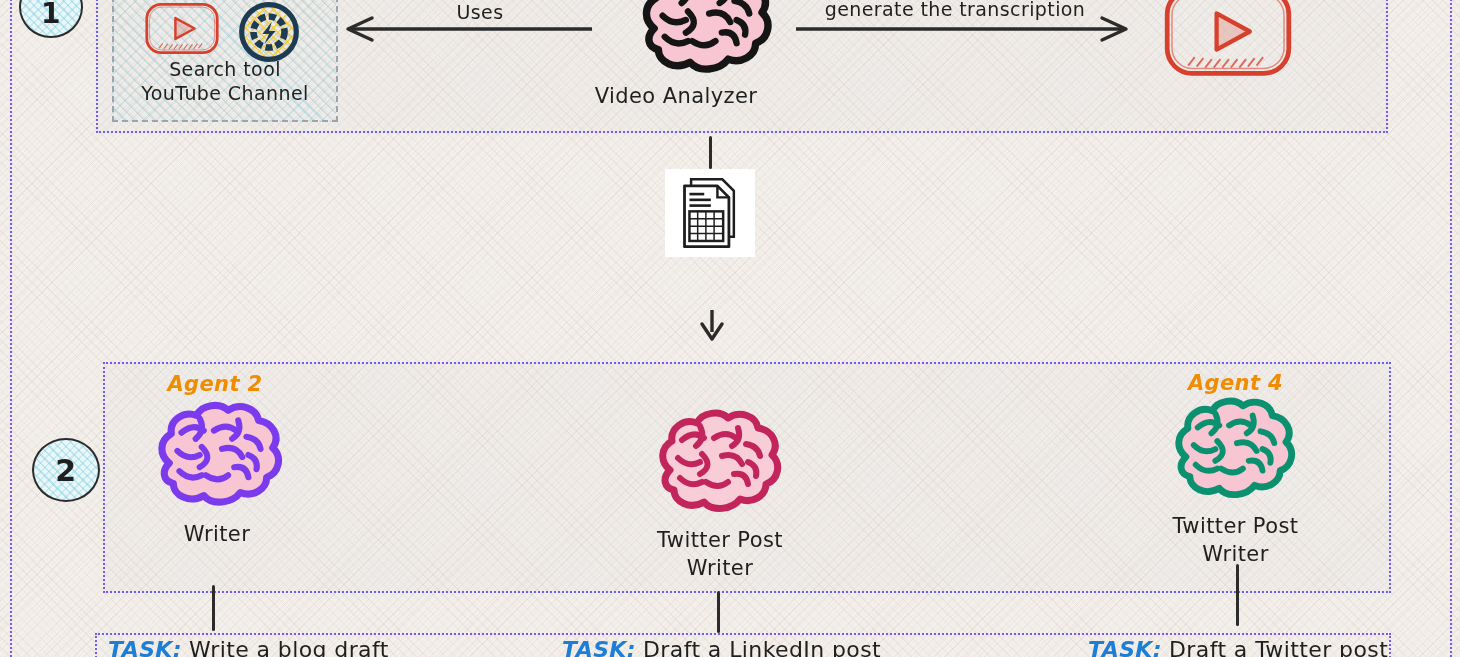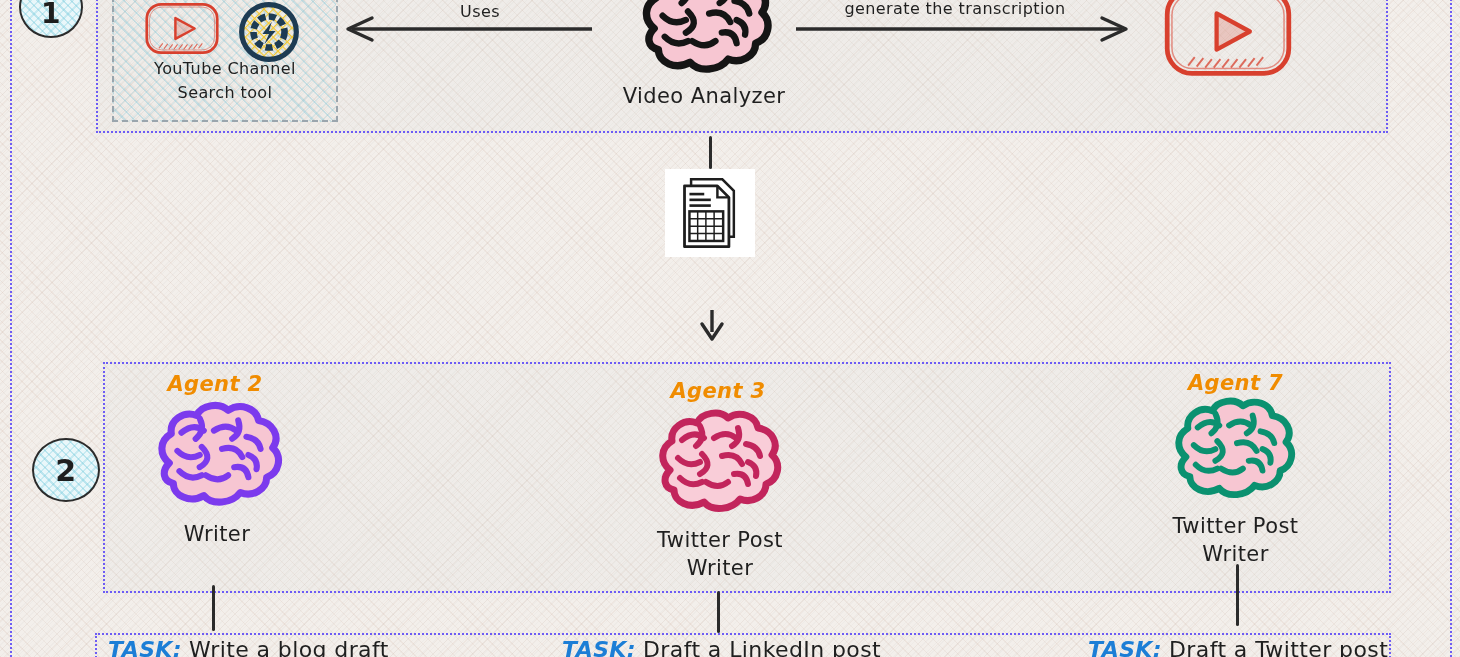--- a/index.html
+++ b/index.html
@@ -29,21 +29,21 @@
     position:absolute; border:2.5px solid #2b2b2b; border-radius:50%;
     display:flex; align-items:center; justify-content:center;
     font-size:28px; font-weight:bold; color:#1f1f1f;
     background-color:#e9f7fa;
     background-image:
       repeating-linear-gradient(45deg,  rgba(100,195,215,0.35) 0 1.5px, transparent 1.5px 6px),
       repeating-linear-gradient(-45deg, rgba(100,195,215,0.25) 0 1.5px, transparent 1.5px 6px);
   }
   .hand { letter-spacing:0.4px; }
   .label-center { text-align:center; }
-  .small-label { font-size:16px; line-height:24px; }
+  .small-label { font-size:19px; line-height:24px; }
   .mid-label { font-size:21px; line-height:28px; }
   .agent-name { font-size:21px; font-weight:bold; font-style:italic; color:#f08c00; text-align:center; }
   .vline { position:absolute; width:3px; background:#2b2b2b; border-radius:2px; }
   .task-row { position:absolute; font-size:22px; white-space:nowrap; }
   .task-prefix { color:#1c7ed6; font-weight:bold; font-style:italic; margin-right:7px; }
   .doc-plate { position:absolute; background:#ffffff; display:flex; align-items:center; justify-content:center; }
   svg { display:block; overflow:visible; }
   .brain { color:#151515; }
 </style>
 </head>
@@ -127,34 +127,34 @@
       <pattern id="yhatch" width="7" height="7" patternUnits="userSpaceOnUse" patternTransform="rotate(45)">
         <path d="M0 0 V7 M0 0 H7" stroke="#f2c832" stroke-width="2.4" fill="none"></path>
       </pattern>
     </defs>
     <circle cx="35" cy="35" r="29" fill="url(#yhatch)" stroke="#1d3b53" stroke-width="5.5"></circle>
     <circle cx="35" cy="35" r="16.5" fill="none" stroke="#1d3b53" stroke-width="7" stroke-dasharray="7.5 3.5"></circle>
     <path d="M38 24 l-10 13 h7 l-5 11 12 -14 h-7 Z" fill="#1d3b53"></path>
   </svg>
 
   <div class="abs hand small-label label-center" style="left:110px; top:57px; width:230px;">
+    <div>Search tool</div>
     <div>YouTube Channel</div>
-    <div>Search tool</div>
   </div>
 
   <div class="abs hand small-label label-center" style="left:420px; top:0px; width:120px;">Uses</div>
   <svg class="abs" style="left:338px; top:15px;" width="262" height="28" viewBox="0 0 262 28">
     <path d="M254 14 H14" stroke="#2b2b2b" stroke-width="3.4" fill="none"></path>
     <path d="M34 3 L10 14 L34 25" stroke="#2b2b2b" stroke-width="3.4" fill="none" stroke-linecap="round" stroke-linejoin="round"></path>
   </svg>
 
   <svg class="abs brain" style="left: 633px; top: -38px; --bf: #f7c6d2; color: rgb(21, 21, 21);" width="148" height="118" viewBox="0 0 140 110">
     <use href="#sym-brain"></use>
   </svg>
-  <div class="abs hand mid-label label-center" style="left:604px; top:82px; width:200px;">Video Analyzer</div>
+  <div class="abs hand mid-label label-center" style="left:576px; top:82px; width:200px;">Video Analyzer</div>
 
   <div class="abs hand small-label label-center" style="left:770px; top:-3px; width:370px;">generate the transcription</div>
   <svg class="abs" style="left:788px; top:15px;" width="348" height="28" viewBox="0 0 348 28">
     <path d="M8 14 H334" stroke="#2b2b2b" stroke-width="3.4" fill="none"></path>
     <path d="M314 3 L338 14 L314 25" stroke="#2b2b2b" stroke-width="3.4" fill="none" stroke-linecap="round" stroke-linejoin="round"></path>
   </svg>
 
   <svg class="abs" style="left:1158px; top:-16px; color:#d8402e;" width="140" height="95" viewBox="0 0 140 100">
     <use href="#sym-youtube"></use>
   </svg>
@@ -181,31 +181,30 @@
 
   <div class="abs hand agent-name" style="left:130px; top:372px; width:170px;">Agent 2</div>
   <svg class="abs brain" style="left: 149px; top: 400px; --bf: #f7c6d2; color: rgb(124, 58, 237);" width="142" height="112" viewBox="0 0 140 110">
     <use href="#sym-brain"></use>
   </svg>
   <div class="abs hand mid-label label-center" style="left:128px; top:520px; width:178px;">
     <div>Writer</div>
   </div>
   <div class="vline" style="left:212px; top:585px; height:46px;"></div>
 
-  <div class="abs hand agent-name" style="left:628px; top:379px; width:180px;">Agent 3</div>
   <svg class="abs brain" style="left: 650px; top: 408px; --bf: #f9cdd8; color: rgb(194, 37, 92);" width="140" height="110" viewBox="0 0 140 110">
     <use href="#sym-brain"></use>
   </svg>
   <div class="abs hand mid-label label-center" style="left:628px; top:526px; width:184px;">
     <div>Twitter Post</div>
     <div>Writer</div>
   </div>
   <div class="vline" style="left:717px; top:591px; height:42px;"></div>
 
-  <div class="abs hand agent-name" style="left:1148px; top:371px; width:175px;">Agent 7</div>
+  <div class="abs hand agent-name" style="left:1148px; top:371px; width:175px;">Agent 4</div>
   <svg class="abs brain" style="left: 1165px; top: 396px; --bf: #f7c6d2; color: rgb(11, 145, 112);" width="140" height="108" viewBox="0 0 140 110">
     <use href="#sym-brain"></use>
   </svg>
   <div class="abs hand mid-label label-center" style="left:1148px; top:512px; width:175px;">
     <div>Twitter Post</div>
     <div>Writer</div>
   </div>
   <div class="vline" style="left:1236px; top:564px; height:62px;"></div>
 
   <div class="dotted-box" style="left:95px; top:633px; width:1296px; height:80px; background:transparent;"></div>

